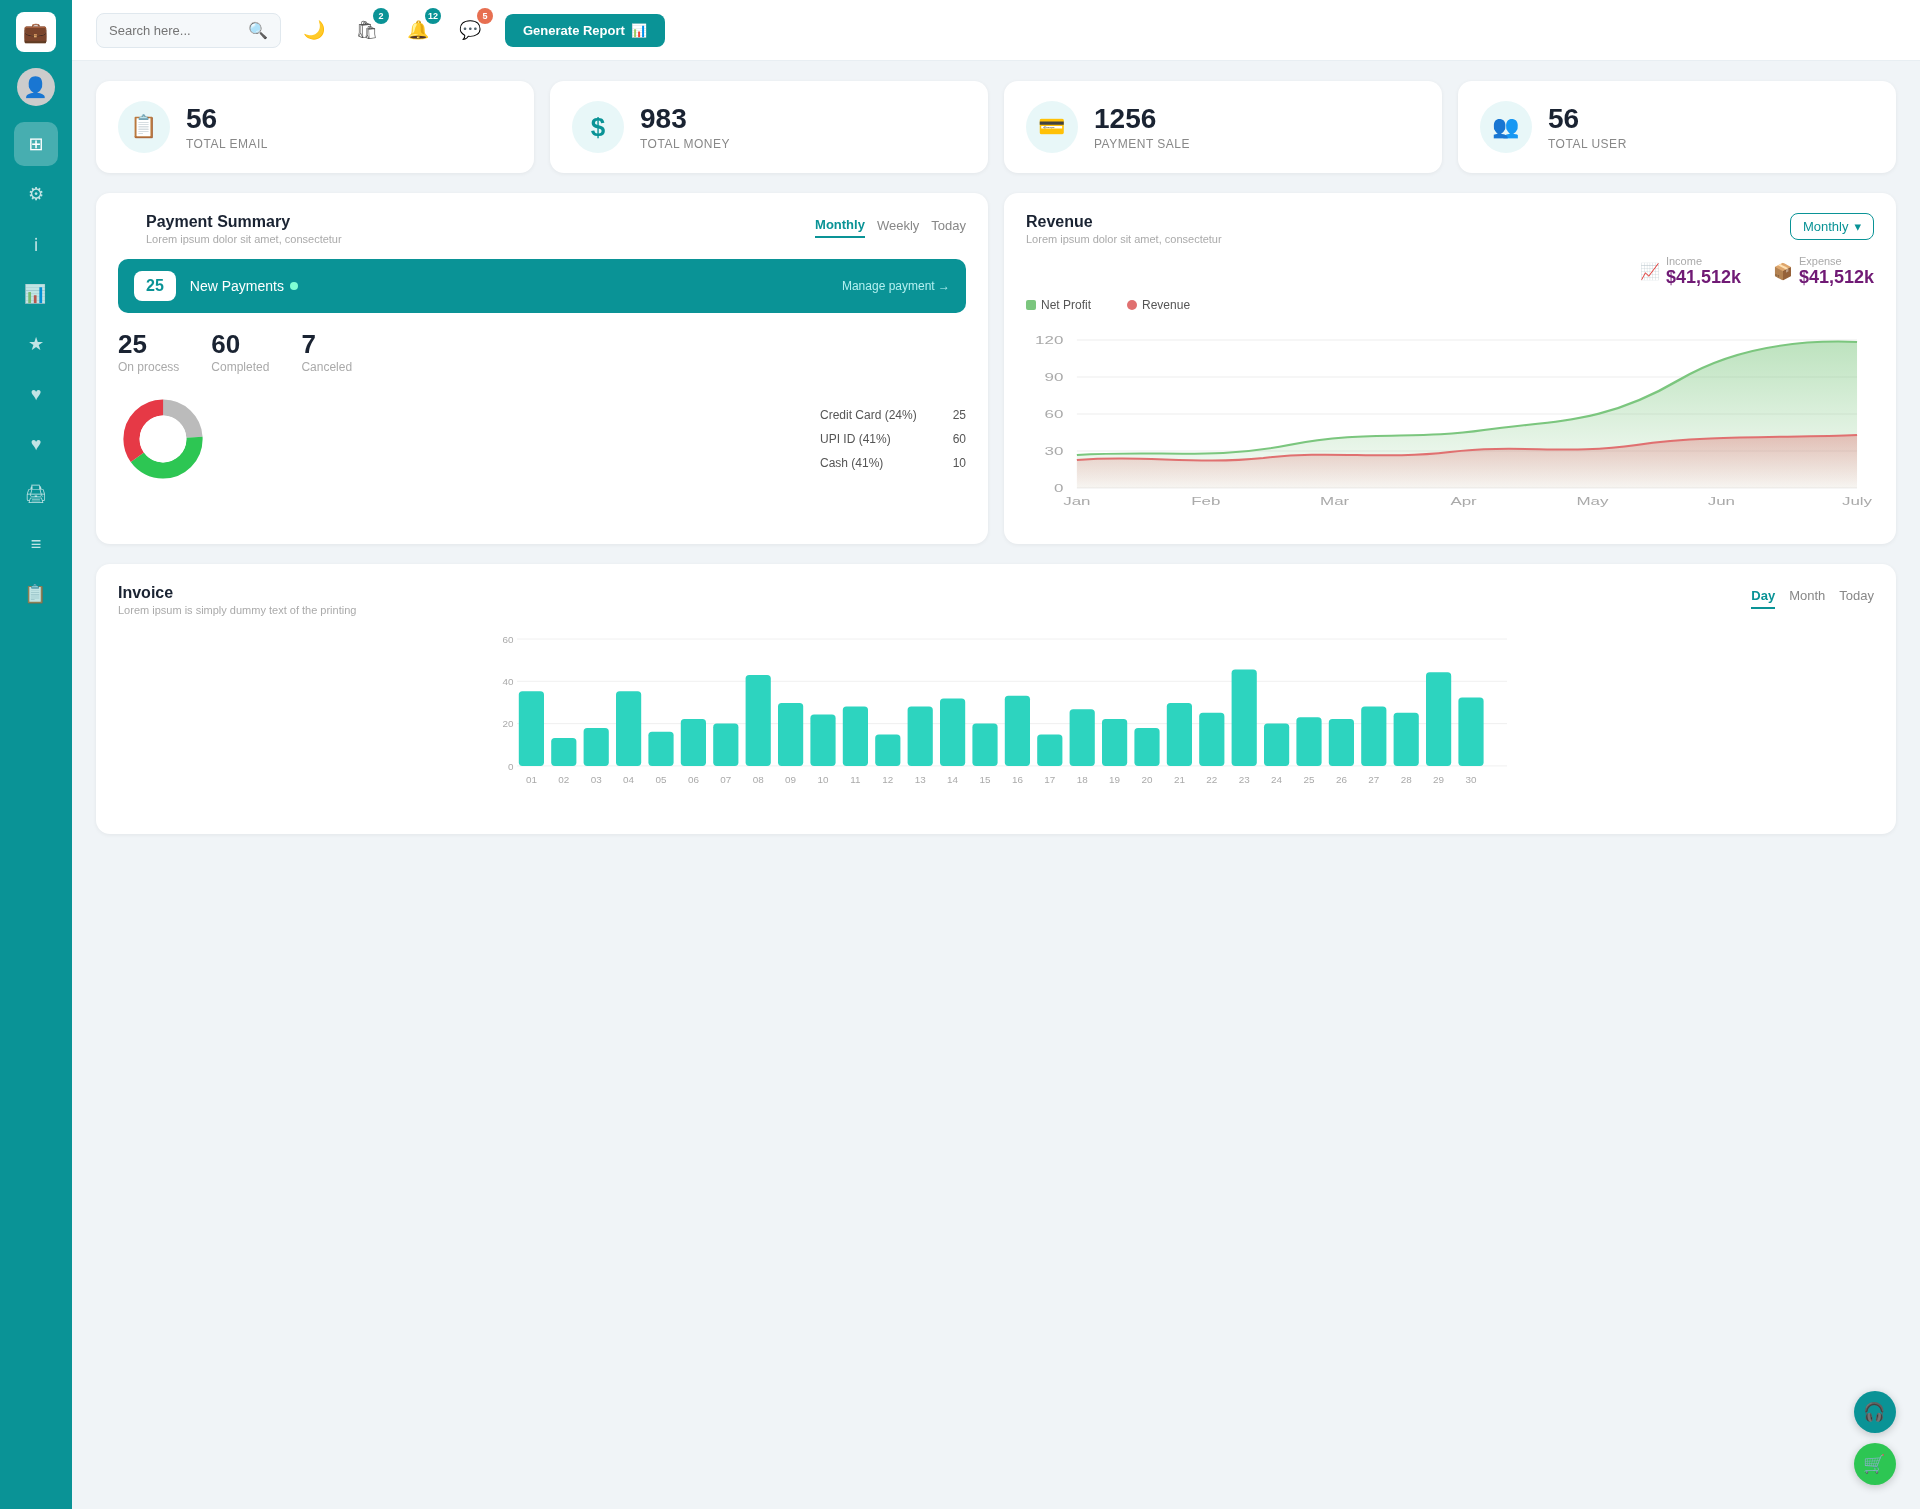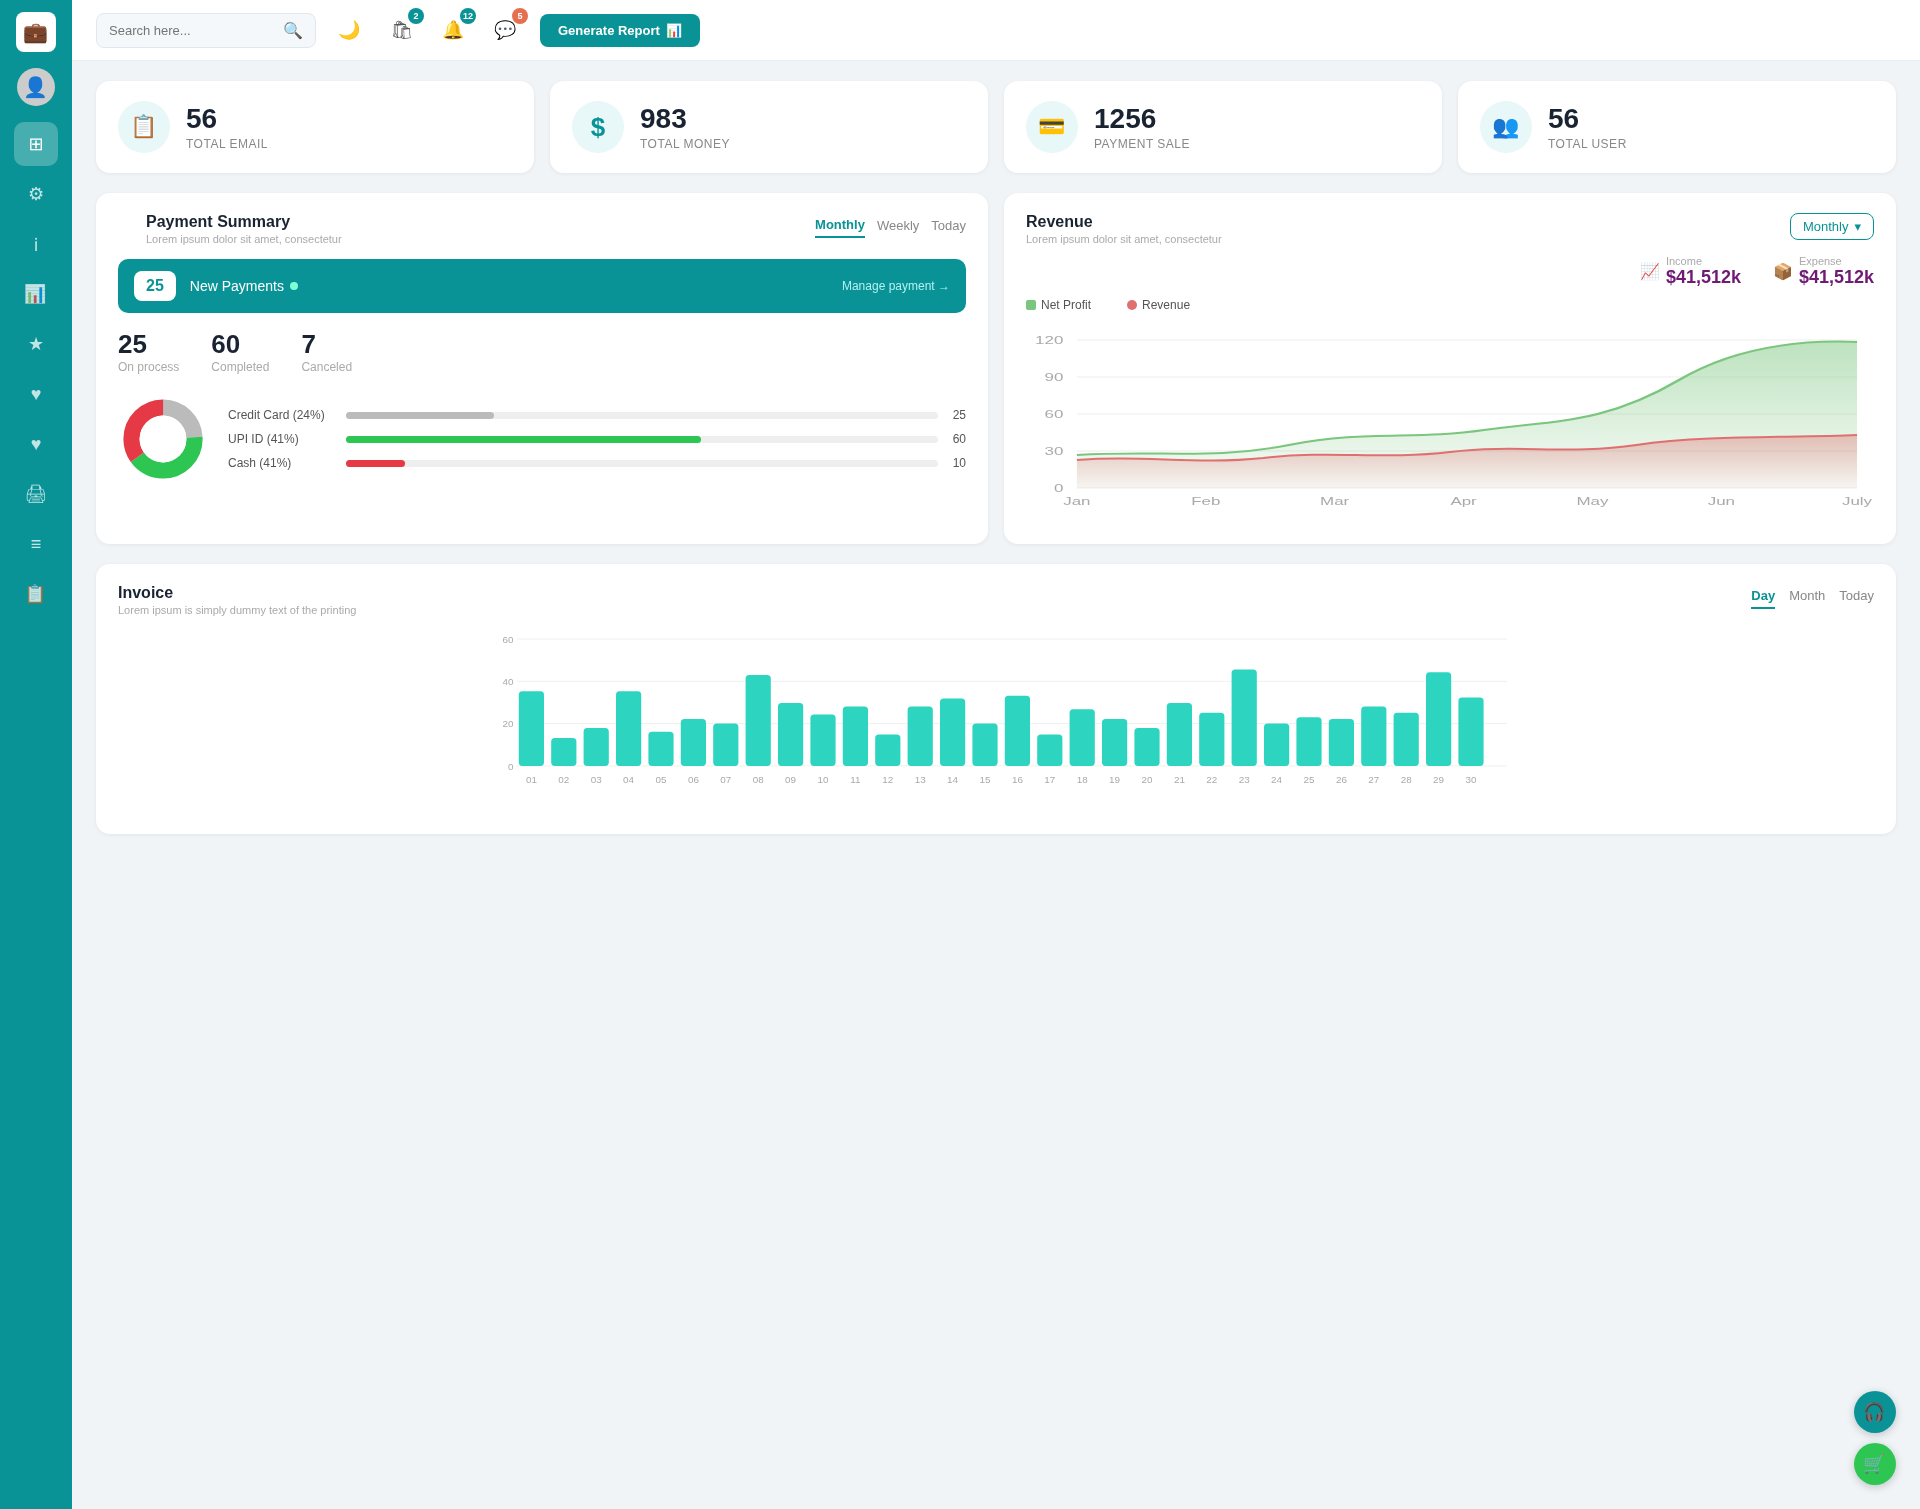--- a/index.html
+++ b/index.html
@@ -57,21 +57,21 @@
       align-items: center;
       gap: 16px;
       border-bottom: 1px solid #e8eef2;
       flex-shrink: 0;
     }
     .header-title { font-size: 22px; font-weight: 700; color: #1a2332; flex: 1; }
     .search-box {
       display: flex; align-items: center;
       background: #f5f8fa; border: 1px solid #e0e8ee;
       border-radius: 8px; padding: 7px 12px; gap: 8px;
-      width: 220px;
+      width: 185px;
     }
     .search-box input {
       border: none; background: transparent; outline: none;
       font-size: 13px; color: #666; width: 100%;
     }
     .header-icon-btn {
       position: relative; width: 36px; height: 36px;
       display: flex; align-items: center; justify-content: center;
       cursor: pointer; border-radius: 8px;
       font-size: 18px; color: #555;
@@ -129,21 +129,21 @@
     .np-dot { width: 8px; height: 8px; border-radius: 50%; background: #7fffd4; }
     .manage-link { color: #b2f0f0; font-size: 12px; cursor: pointer; white-space: nowrap; }
 
     .stats-trio { display: flex; gap: 32px; margin-bottom: 20px; }
     .trio-item { display: flex; flex-direction: column; }
     .trio-number { font-size: 26px; font-weight: 700; color: #1a2332; }
     .trio-label { font-size: 12px; color: #aaa; }
 
     .payment-methods { display: flex; gap: 20px; align-items: center; }
     .donut-container { width: 90px; height: 90px; flex-shrink: 0; }
-    .progress-list { flex: 1; display: flex; flex-direction: column; gap: 10px; }
+    .progress-list { flex: 1; display: flex; flex-direction: column; gap: 10px; align-items: flex-end; }
     .progress-row { display: flex; align-items: center; gap: 8px; font-size: 12px; color: #555; }
     .progress-label { width: 110px; flex-shrink: 0; }
     .progress-bar-bg { flex: 1; height: 7px; background: #eee; border-radius: 4px; }
     .progress-bar-fill { height: 100%; border-radius: 4px; }
     .progress-value { width: 20px; text-align: right; font-size: 12px; color: #555; }
 
     
     .revenue-card { }
     .revenue-header { display: flex; align-items: flex-start; justify-content: space-between; margin-bottom: 10px; }
     .monthly-dropdown {

